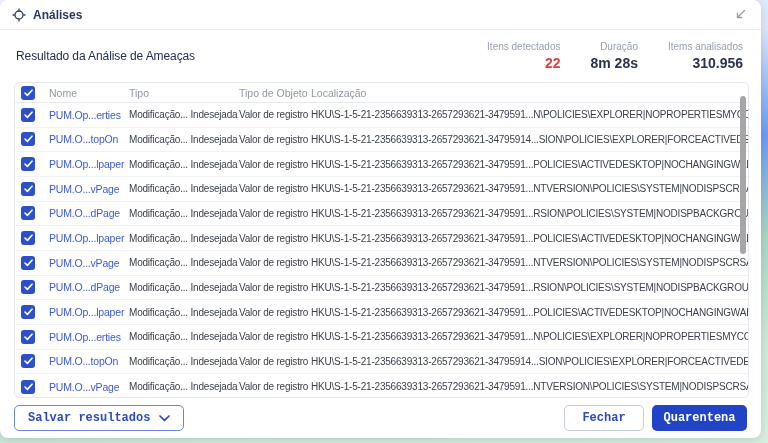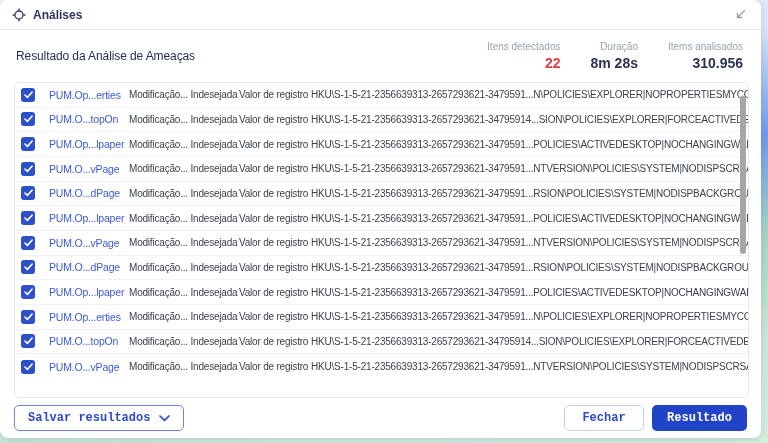--- a/index.html
+++ b/index.html
@@ -117,20 +117,33 @@
         <div class="stat-value">8m 28s</div>
       </div>
       <div class="stat">
         <div class="stat-label">Items analisados</div>
         <div class="stat-value">310.956</div>
       </div>
     </div>
   </div>
 
   <div class="table">
+    <div class="t-head">
+      <div class="checkbox">
+        <span style="display:flex;">
+          <svg width="9" height="8" viewBox="0 0 9 8">
+              <polyline points="1,4 3.4,6.4 8,1.2" fill="none" stroke="#ffffff" stroke-width="1.6" stroke-linecap="round" stroke-linejoin="round"></polyline>
+            </svg>
+        </span>
+      </div>
+      <div class="th">Nome</div>
+      <div class="th">Tipo</div>
+      <div class="th">Tipo de Objeto</div>
+      <div class="th">Localização</div>
+    </div>
 
     <div>
       <div class="t-row">
         <div class="checkbox">
           <span style="display:flex;">
             <svg width="9" height="8" viewBox="0 0 9 8">
                 <polyline points="1,4 3.4,6.4 8,1.2" fill="none" stroke="#ffffff" stroke-width="1.6" stroke-linecap="round" stroke-linejoin="round"></polyline>
               </svg>
           </span>
         </div>
@@ -304,17 +317,17 @@
     <div class="btn btn-save">
       <span>Salvar resultados</span>
       <span style="display:flex;">
         <svg width="11" height="7" viewBox="0 0 11 7">
             <polyline points="1,1 5.5,5.4 10,1" fill="none" stroke="#2b4acb" stroke-width="1.7" stroke-linecap="round" stroke-linejoin="round"></polyline>
           </svg>
       </span>
     </div>
     <div class="footer-right">
       <div class="btn btn-close">Fechar</div>
-      <div class="btn btn-quarantine">Resultado</div>
+      <div class="btn btn-quarantine">Quarentena</div>
     </div>
   </div>
 
 </div>
 
 </body></html>

